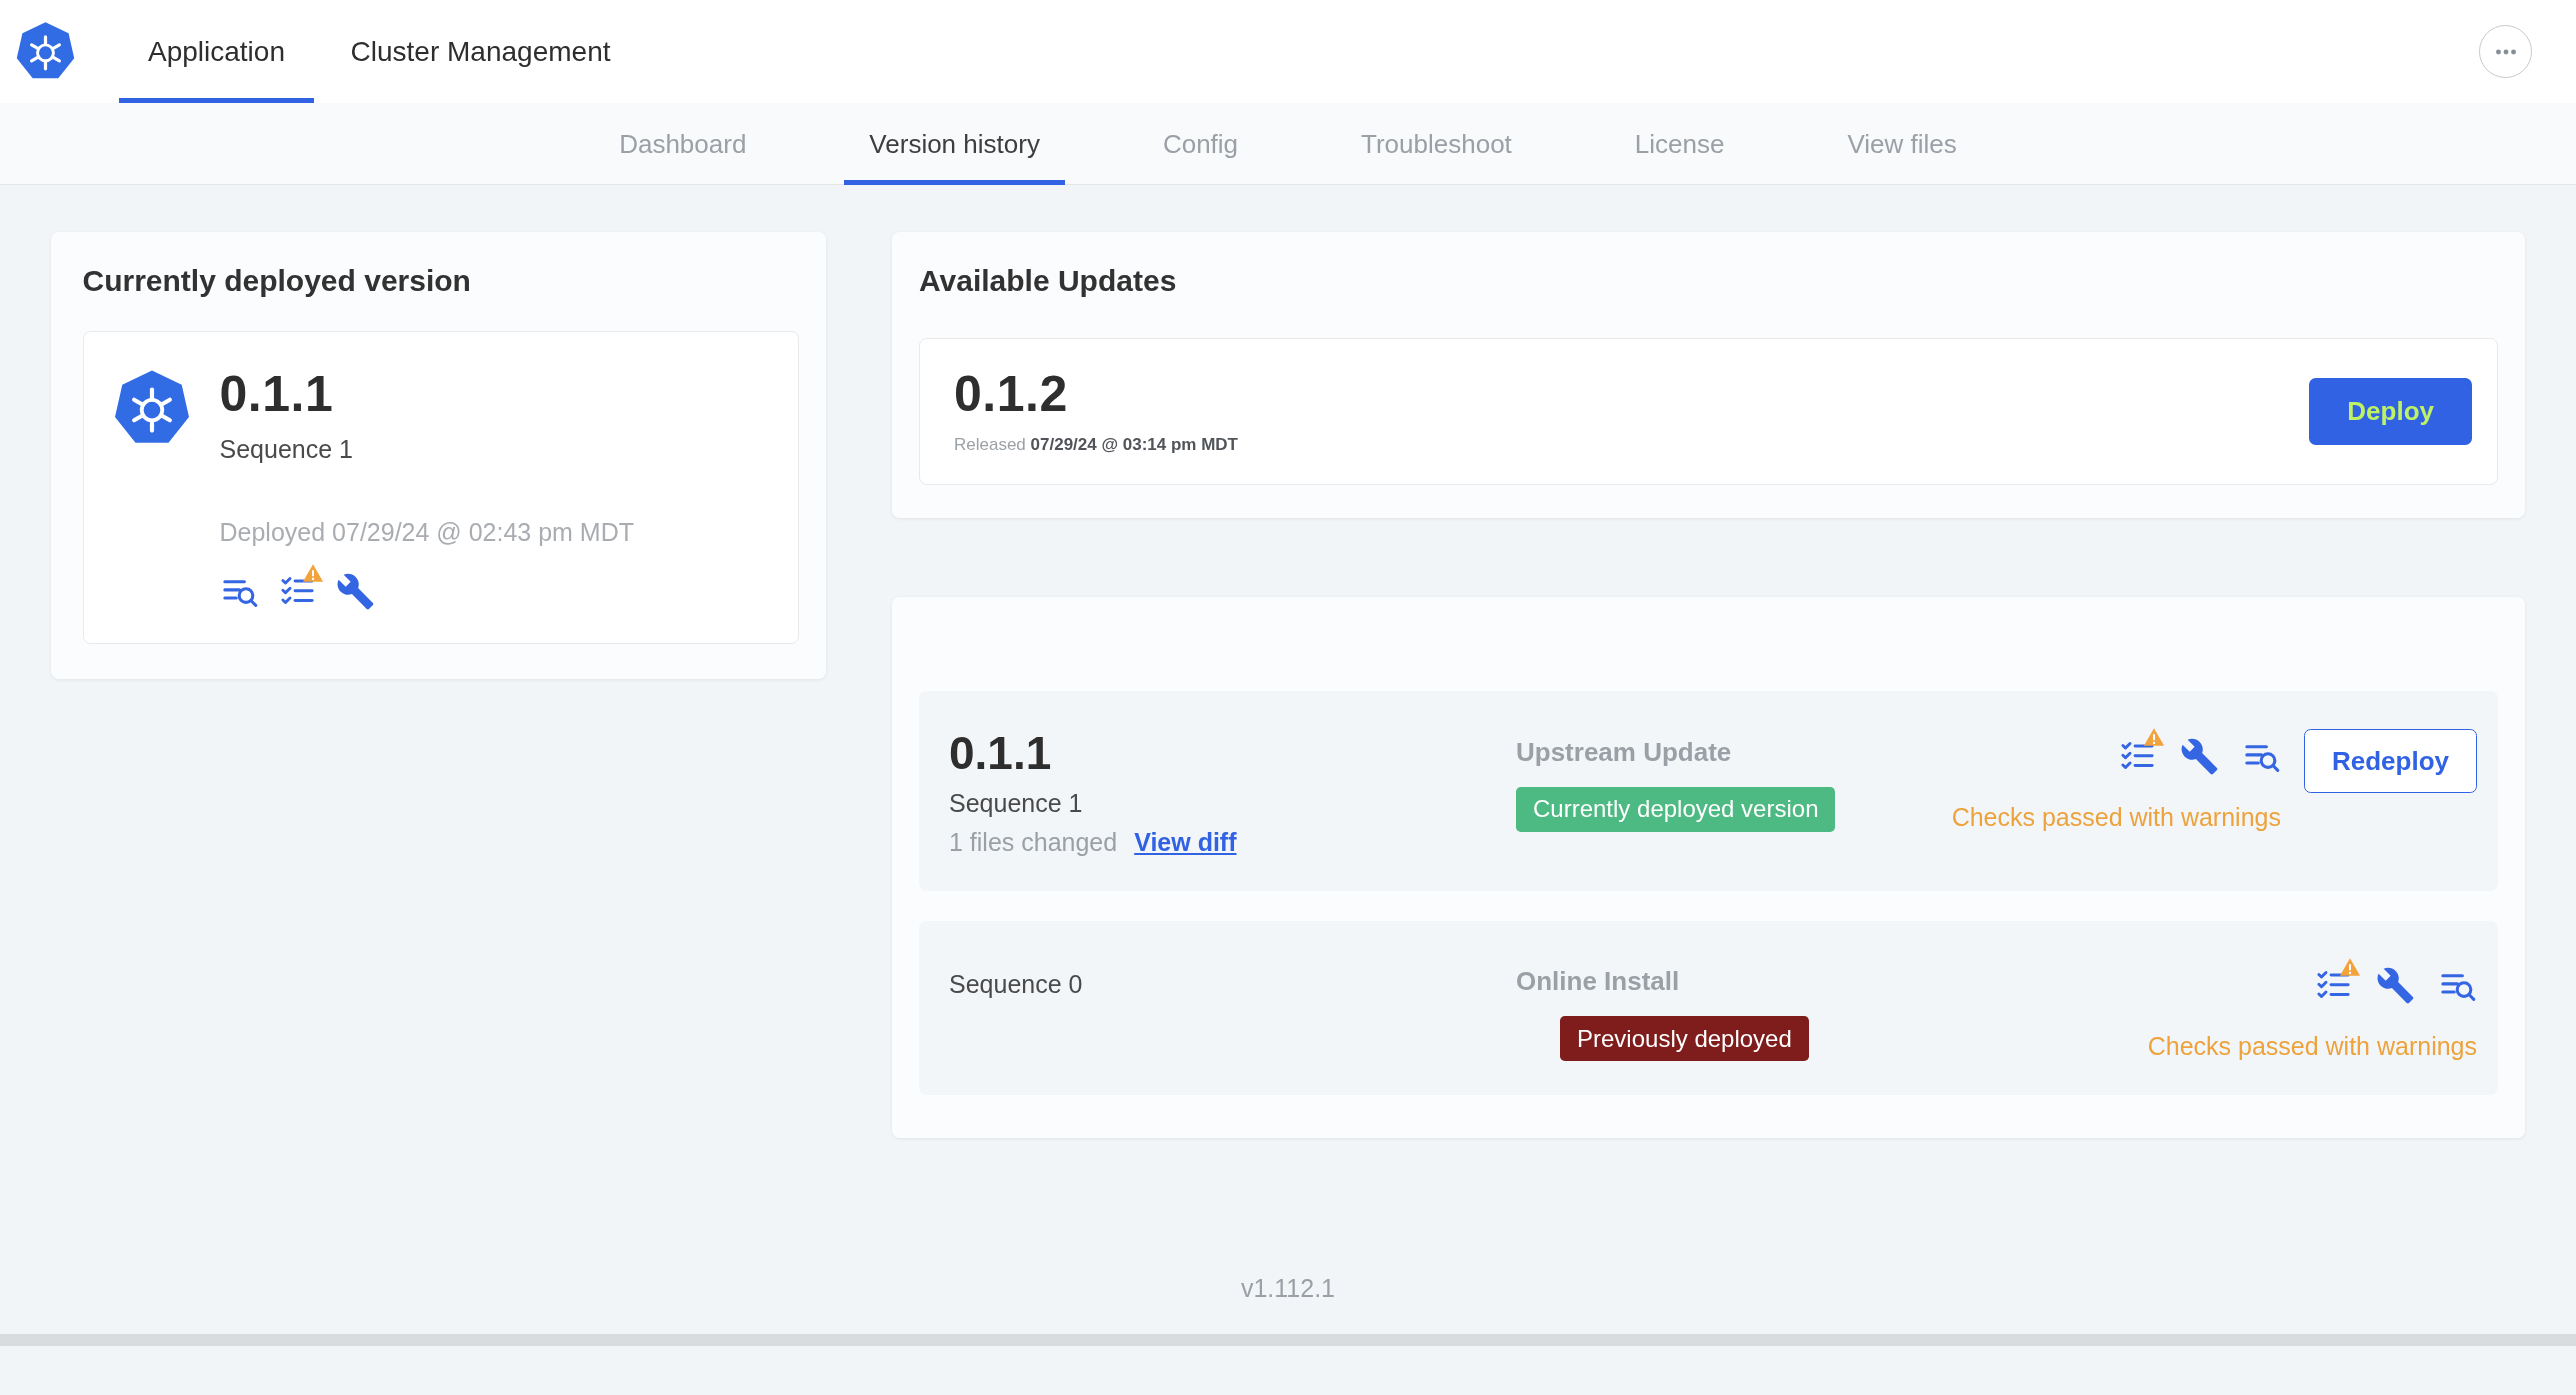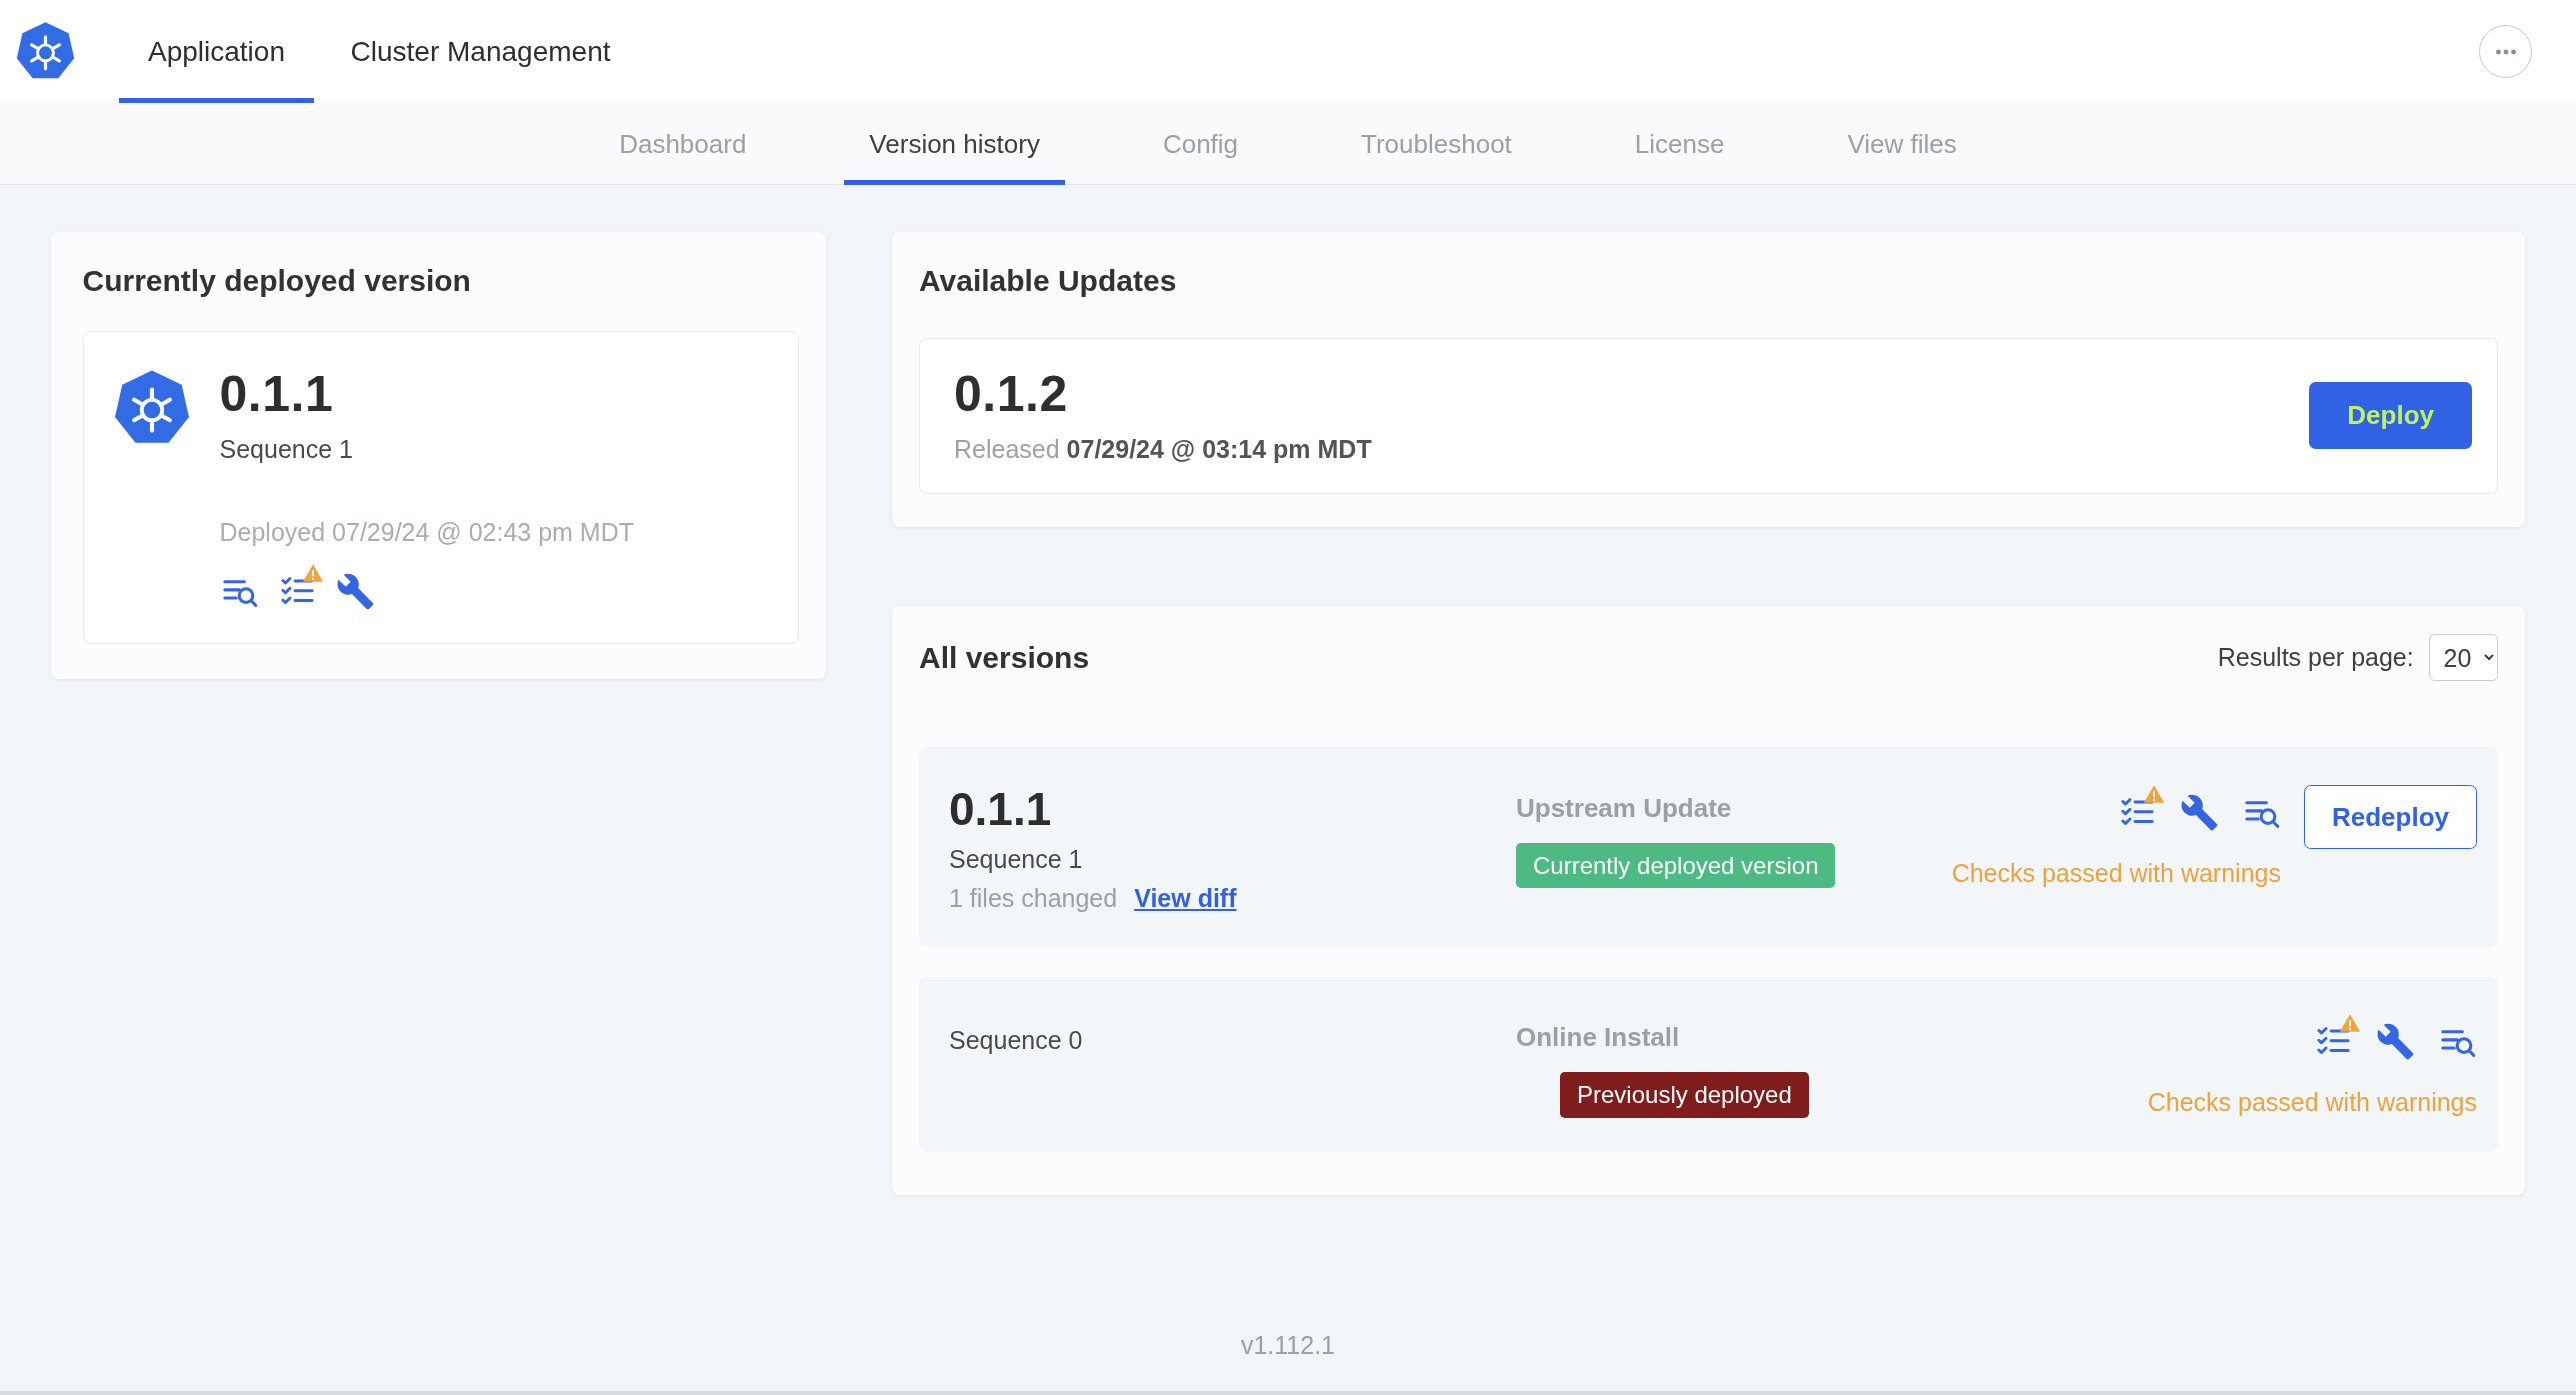--- a/index.html
+++ b/index.html
@@ -115,21 +115,21 @@
   .update-panel {
     margin-top: 40px;
     background: #fff;
     border: 1px solid #e7e9eb;
     border-radius: 7.6px;
     padding: 29px 25px 29px 34px;
     display: flex;
     align-items: center;
     justify-content: space-between;
   }
-  .released-line { font-size: 25px; margin-top: 15.3px; }
+  .released-line { font-size: 17px; margin-top: 15.3px; }
   .rel-label { color: #9ba1a6; }
   .rel-date { color: #51555a; font-weight: 700; }
   .btn-primary {
     background: #3162e4;
     color: #bef264;
     font-family: inherit;
     font-size: 26px;
     font-weight: 700;
     border: none;
     border-radius: 6.7px;
@@ -309,29 +309,20 @@
           <div class="released-line">
             <span class="rel-label">Released</span>
             <span class="rel-date">07/29/24 @ 03:14 pm MDT</span>
           </div>
         </div>
         <button class="btn-primary">Deploy</button>
       </div>
     </section>
 
     <section class="card all-versions-card">
-      <div class="card-head">
-        <h2>All versions</h2>
-        <div class="rpp">
-          <span>Results per page:</span>
-          <select>
-            <option>20</option>
-          </select>
-        </div>
-      </div>
 
       <div class="version-row">
         <div class="vr-left">
           <div class="vr-version">0.1.1</div>
           <div class="vr-seq">Sequence 1</div>
           <div class="vr-files">
             <span>1 files changed</span>
             <a class="view-diff">View diff</a>
           </div>
         </div>

